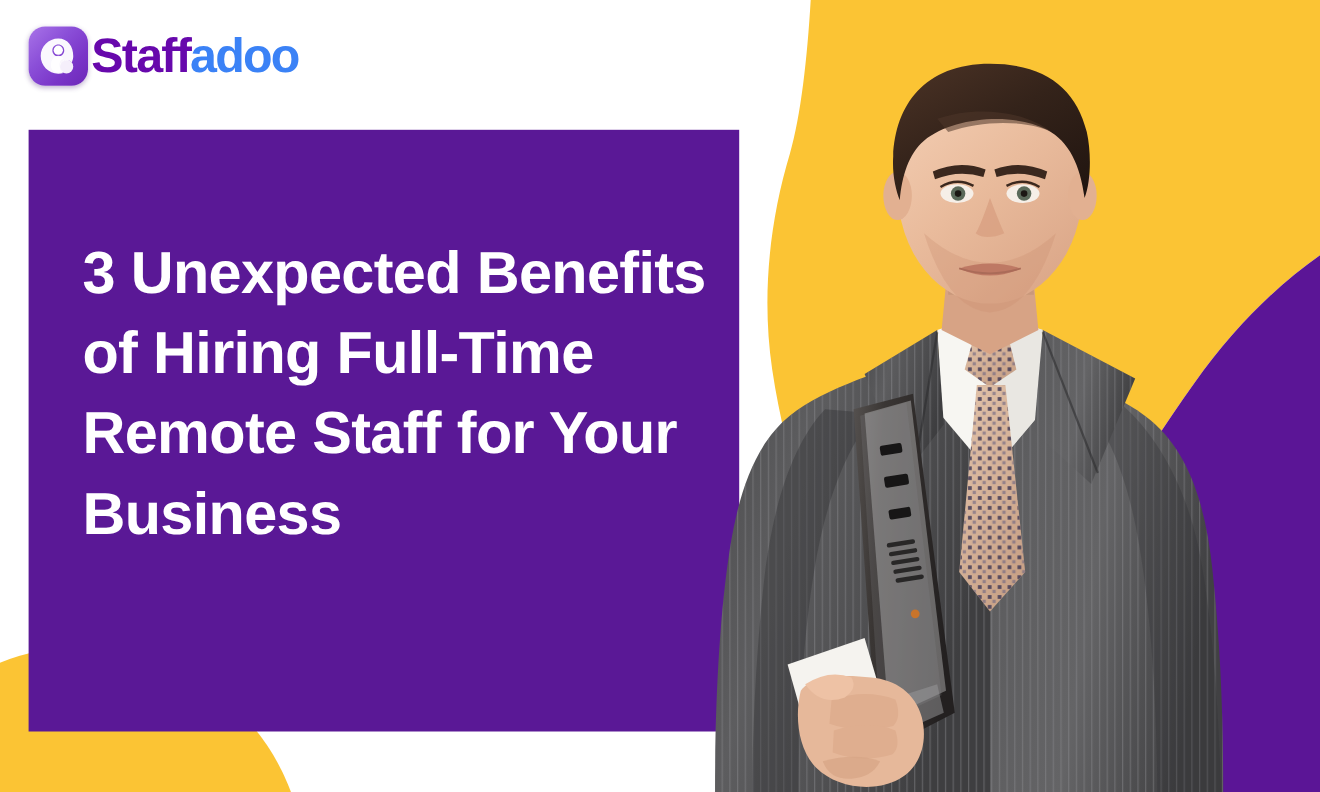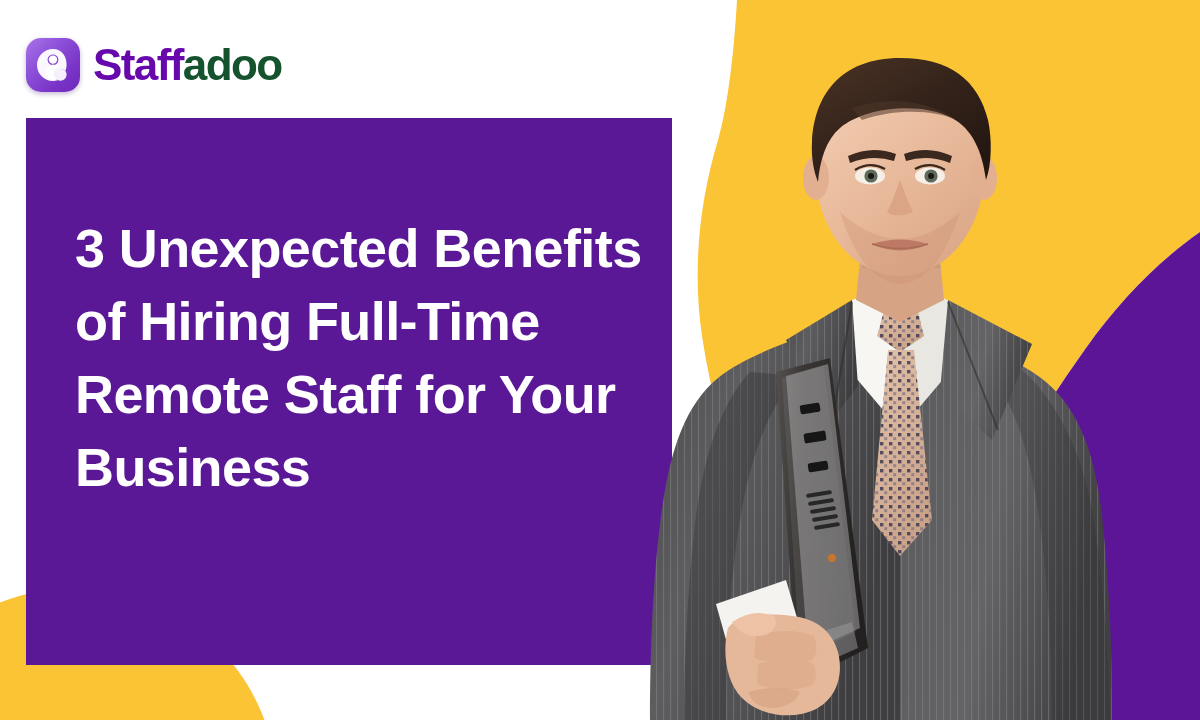--- a/index.html
+++ b/index.html
@@ -26,23 +26,22 @@
     height: 720px;
   }
 
   
   .logo-row {
     position: absolute;
     left: 26px;
     top: 24px;
     display: flex;
     align-items: center;
-    gap: 13px;
+    gap: 3px;
     z-index: 40;
-    margin-top: 14px;
   }
   .logo-mark {
     width: 54px;
     height: 54px;
     border-radius: 15px;
     background: linear-gradient(135deg, #a974e8 0%, #8b4fd8 38%, #7a35c8 70%, #6c28b8 100%);
     box-shadow: 0 2px 5px rgba(60, 20, 110, .30);
     display: flex;
     align-items: center;
     justify-content: center;
@@ -51,21 +50,21 @@
   .logo-word {
     font-size: 44px;
     font-weight: 700;
     letter-spacing: -1.6px;
     line-height: 1;
     white-space: nowrap;
     display: flex;
     align-items: baseline;
   }
   .logo-word .w1 { color: #6708ac; }
-  .logo-word .w2 { color: #14532d; }
+  .logo-word .w2 { color: #3b82f6; }
 
   
   .panel {
     position: absolute;
     left: 26px;
     top: 118px;
     width: 646px;
     height: 547px;
     background: #5a1896;
     z-index: 20;

